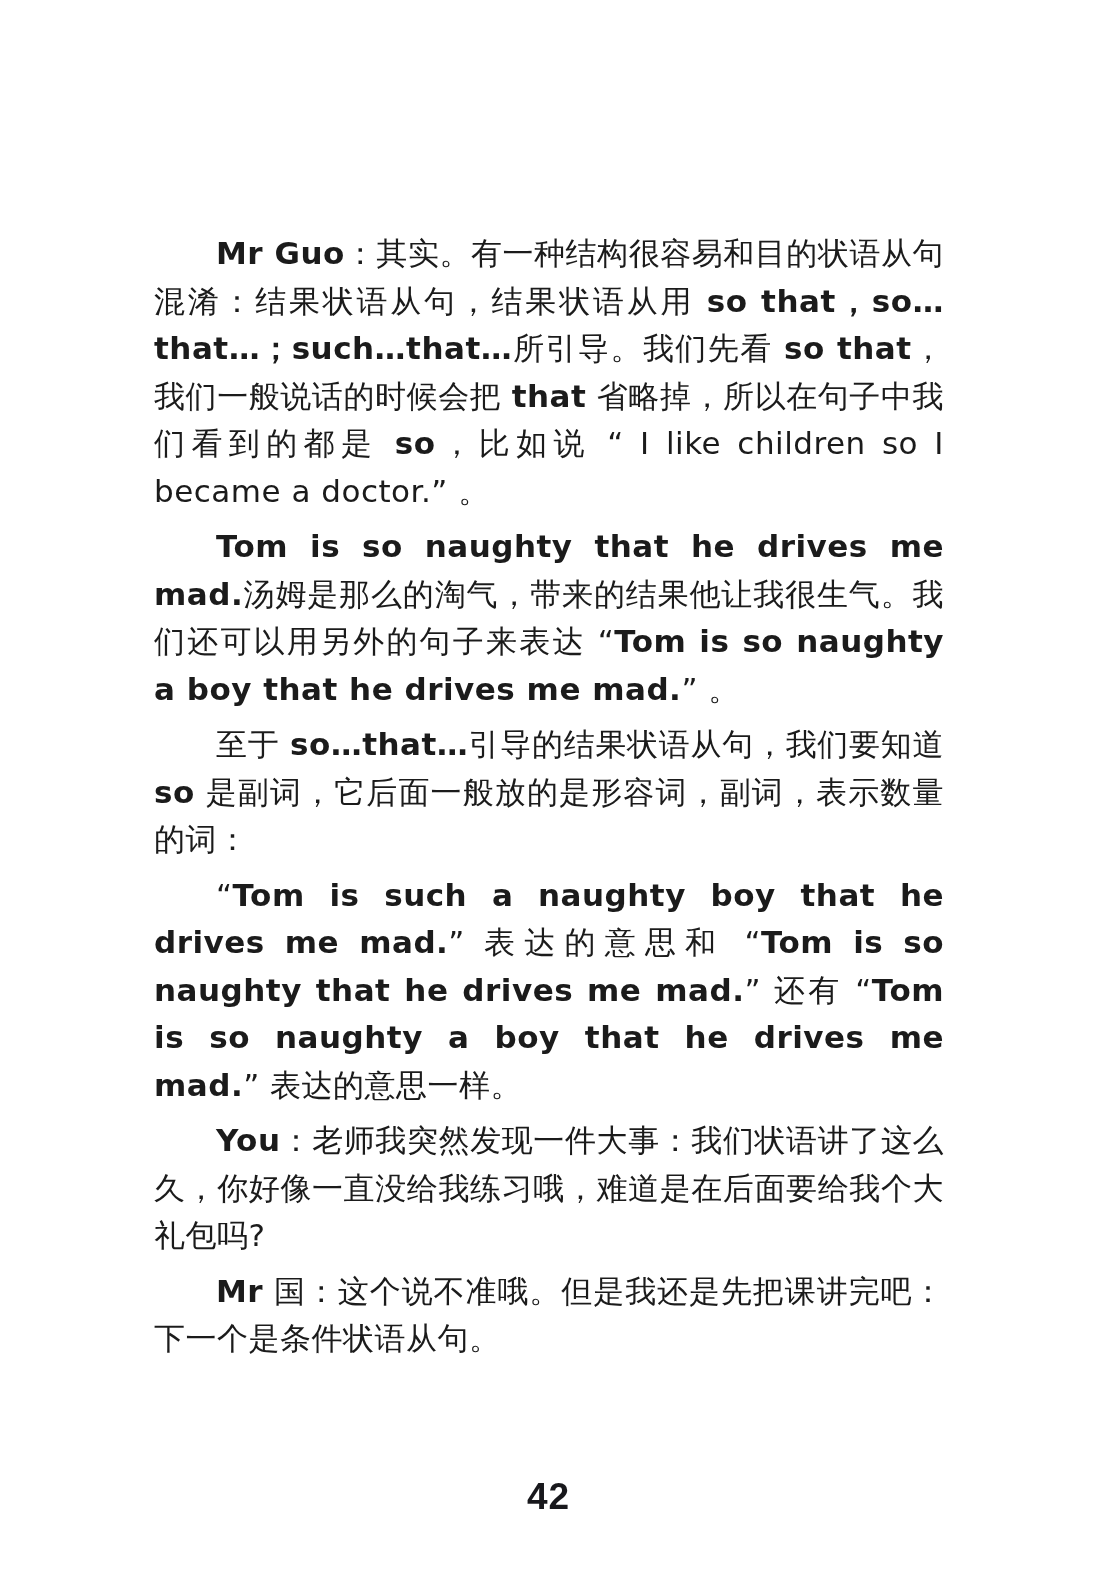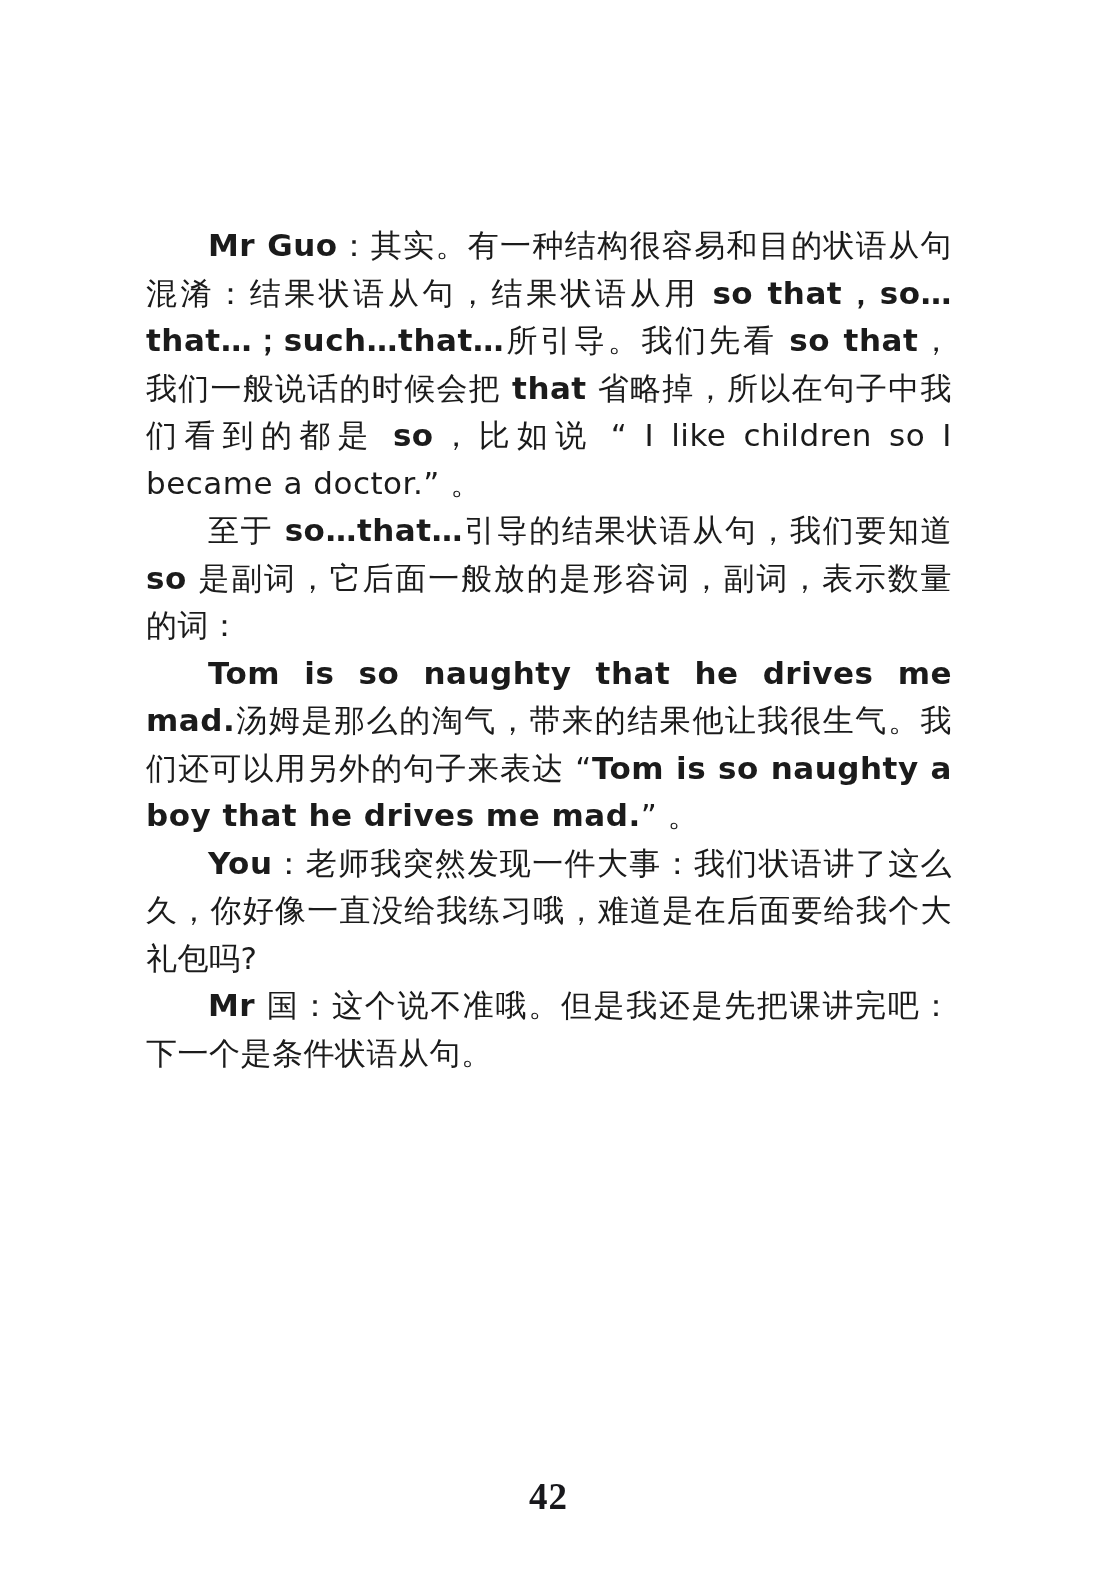--- a/index.html
+++ b/index.html
@@ -23,58 +23,59 @@
     position: absolute;
     left: 146px;
     top: 222px;
     width: 806px;
     font-size: 31px;
     line-height: 47.5px;
     text-align: justify;
     letter-spacing: 0.5px;
   }
   .para {
-    margin: 0;
+    margin: 8px;
     text-indent: 62px;
   }
   .seg {
     font-weight: 400;
   }
   .b {
     font-weight: 700;
   }
   .page-number {
     position: absolute;
     top: 1478px;
     left: 0;
     width: 100%;
     text-align: center;
-    font-family: Liberation Serif, serif;
+    font-family: Liberation Sans, sans-serif;
     font-weight: 700;
     font-size: 37px;
     line-height: 37px;
     color: #18181c;
     letter-spacing: 1px;
   }
 </style>
 </head>
 <body>
 
 <div class="page">
 
   <div class="body-text">
 
     <p class="para"><span class="seg b">Mr Guo</span><span class="seg">：其实。有一种结构很容易和目的状语从句混淆：结果状语从句，结果状语从用 </span><span class="seg b">so that，so…that…；such…that…</span><span class="seg">所引导。我们先看 </span><span class="seg b">so that</span><span class="seg">，我们一般说话的时候会把 </span><span class="seg b">that</span><span class="seg"> 省略掉，所以在句子中我们看到的都是 </span><span class="seg b">so</span><span class="seg">，比如说 “ I like children so I became a doctor.” 。</span></p>
 
+    <p class="para"><span class="seg b">Tom is so naughty that he drives me mad.</span><span class="seg">汤姆是那么的淘气，带来的结果他让我很生气。我们还可以用另外的句子来表达 “</span><span class="seg b">Tom is so naughty a boy that he drives me mad.</span><span class="seg">” 。</span></p>
+
     <p class="para"><span class="seg">至于 </span><span class="seg b">so…that…</span><span class="seg">引导的结果状语从句，我们要知道 </span><span class="seg b">so</span><span class="seg"> 是副词，它后面一般放的是形容词，副词，表示数量的词：</span></p>
-
-    <p class="para"><span class="seg b">Tom is so naughty that he drives me mad.</span><span class="seg">汤姆是那么的淘气，带来的结果他让我很生气。我们还可以用另外的句子来表达 “</span><span class="seg b">Tom is so naughty a boy that he drives me mad.</span><span class="seg">” 。</span></p>
 
 
 
+    <p class="para"><span class="seg">“</span><span class="seg b">Tom is such a naughty boy that he drives me mad.</span><span class="seg">” 表达的意思和 “</span><span class="seg b">Tom is so naughty that he drives me mad.</span><span class="seg">” 还有 “</span><span class="seg b">Tom is so naughty a boy that he drives me mad.</span><span class="seg">” 表达的意思一样。</span></p>
 
     <p class="para"><span class="seg b">You</span><span class="seg">：老师我突然发现一件大事：我们状语讲了这么久，你好像一直没给我练习哦，难道是在后面要给我个大礼包吗?</span></p>
 
     <p class="para"><span class="seg b">Mr</span><span class="seg"> 国：这个说不准哦。但是我还是先把课讲完吧：下一个是条件状语从句。</span></p>
 
   </div>
 
   <div class="page-number">42</div>
 
 </div>

